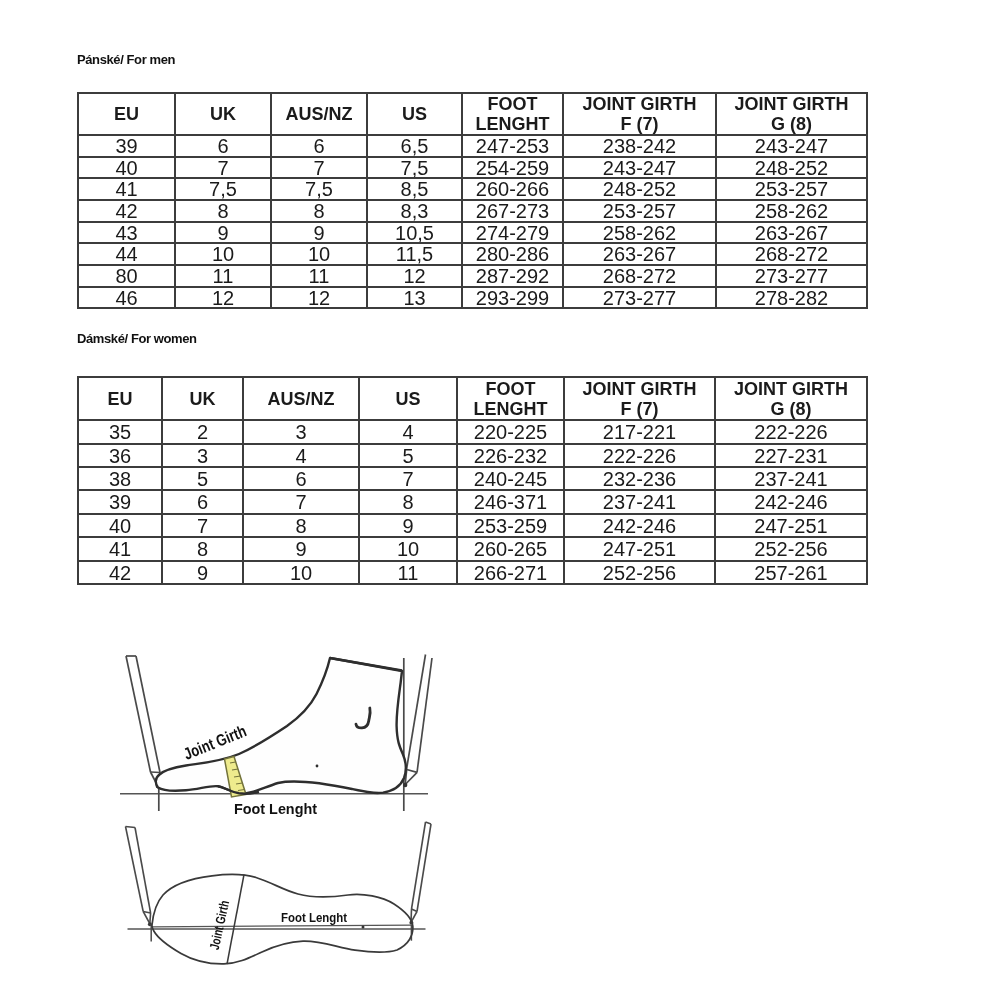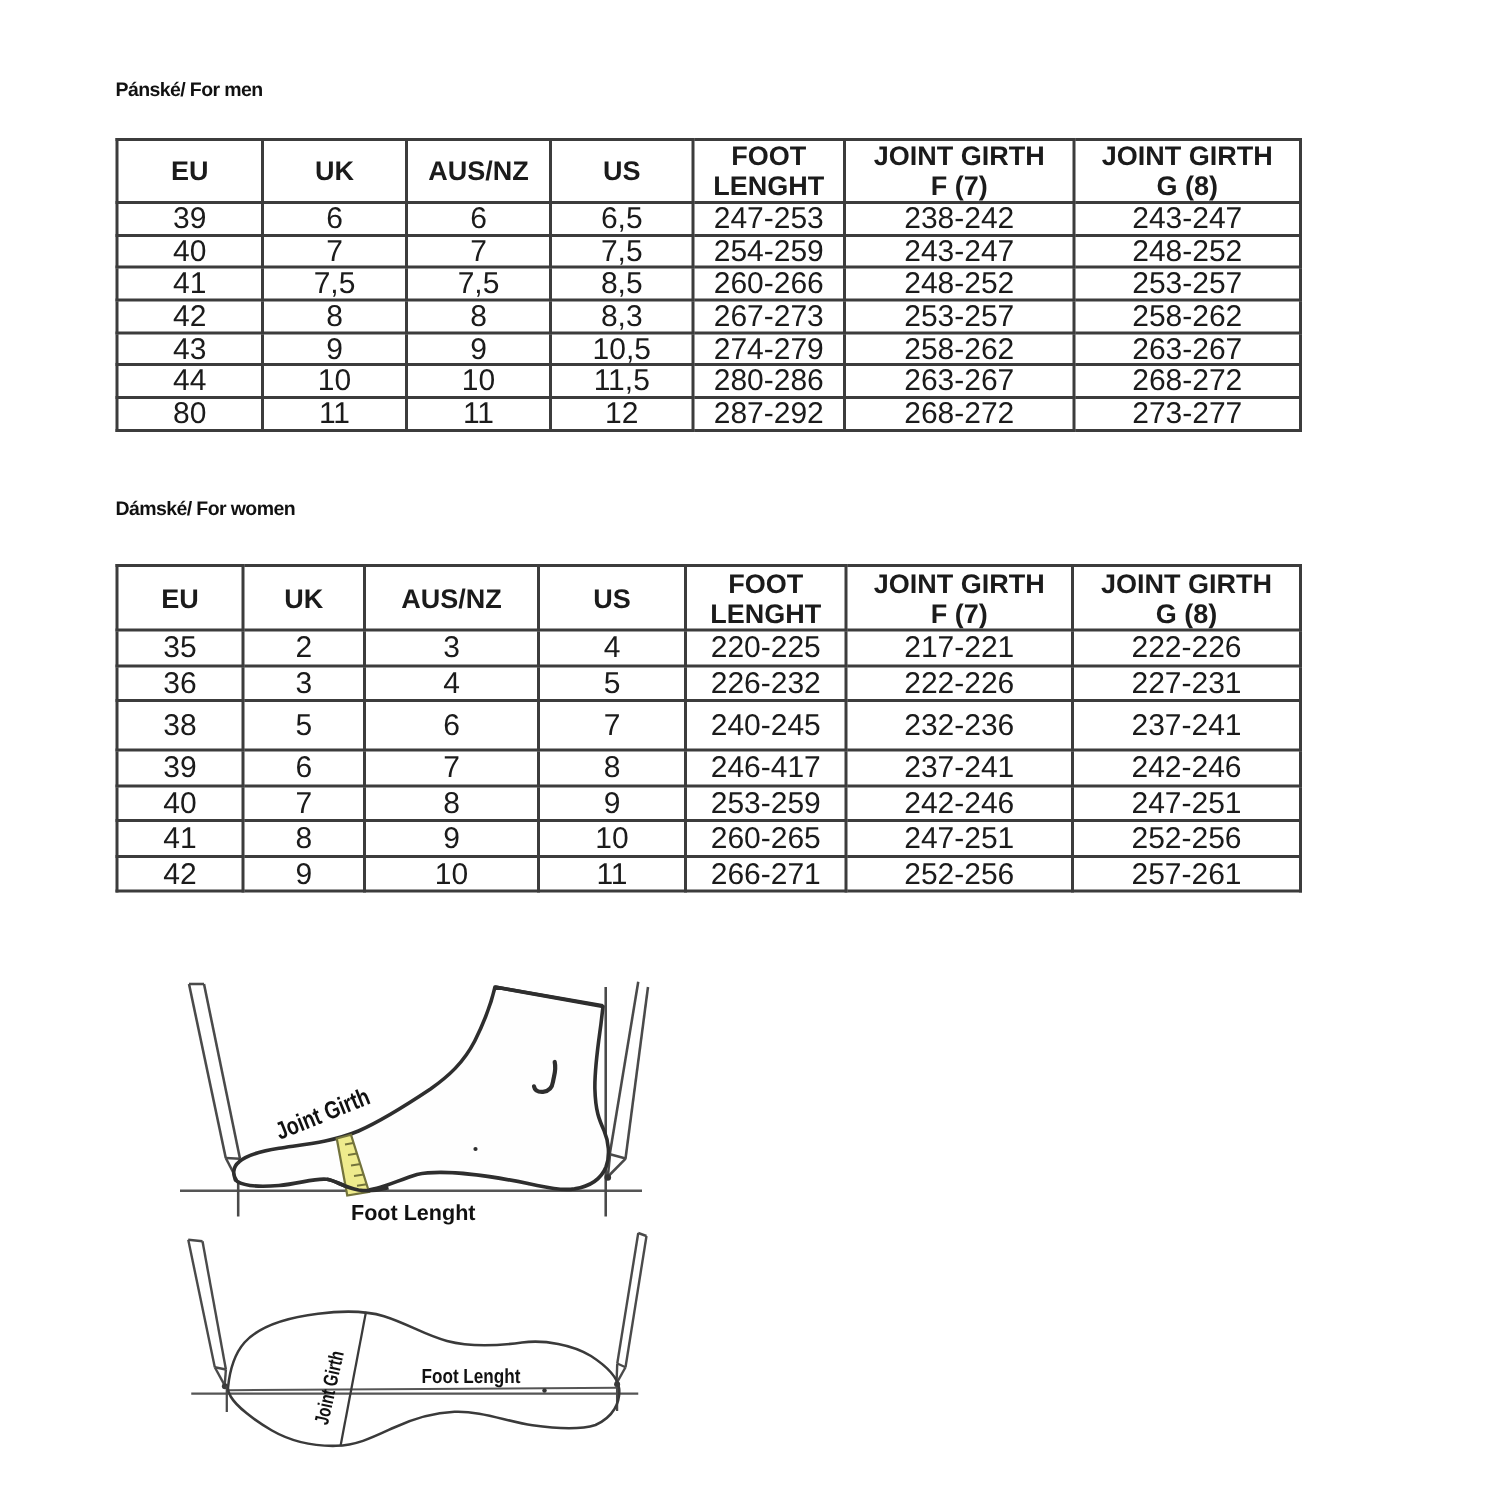--- a/index.html
+++ b/index.html
@@ -95,20 +95,29 @@
       </tr>
   <tr style="height:22px;">
         <td>80</td>
         <td>11</td>
         <td>11</td>
         <td>12</td>
         <td>287-292</td>
         <td>268-272</td>
         <td>273-277</td>
       </tr>
+  <tr style="height:21px;">
+        <td>46</td>
+        <td>12</td>
+        <td>12</td>
+        <td>13</td>
+        <td>293-299</td>
+        <td>273-277</td>
+        <td>278-282</td>
+      </tr>
 </tbody>
   </table>
 
 <div class="title" style="left:77px;top:331px;">Dámské/ For women</div>
 
 <table style="left:77px;top:376px;width:789px;">
   <colgroup>
     <col style="width:84px">
       <col style="width:81px">
       <col style="width:116px">
@@ -140,35 +149,35 @@
       </tr>
   <tr style="height:23px;">
         <td>36</td>
         <td>3</td>
         <td>4</td>
         <td>5</td>
         <td>226-232</td>
         <td>222-226</td>
         <td>227-231</td>
       </tr>
-  <tr style="height:33px;">
+  <tr style="height:23px;">
         <td>38</td>
         <td>5</td>
         <td>6</td>
         <td>7</td>
         <td>240-245</td>
         <td>232-236</td>
         <td>237-241</td>
       </tr>
   <tr style="height:24px;">
         <td>39</td>
         <td>6</td>
         <td>7</td>
         <td>8</td>
-        <td>246-417</td>
+        <td>246-371</td>
         <td>237-241</td>
         <td>242-246</td>
       </tr>
   <tr style="height:23px;">
         <td>40</td>
         <td>7</td>
         <td>8</td>
         <td>9</td>
         <td>253-259</td>
         <td>242-246</td>

